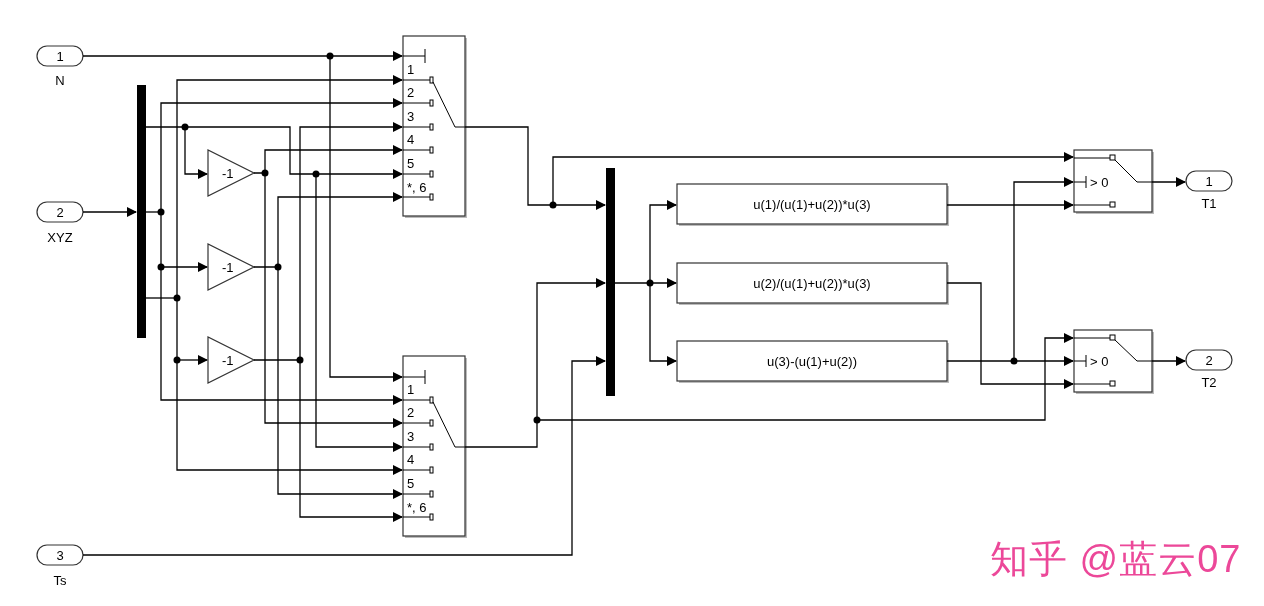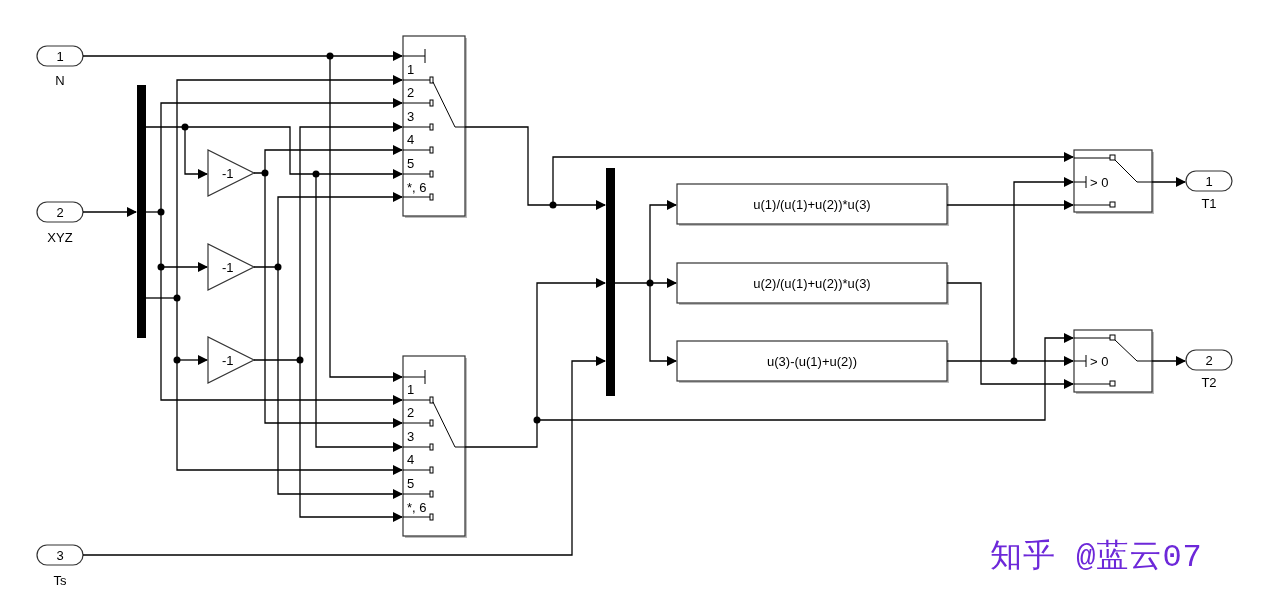--- a/index.html
+++ b/index.html
@@ -5,21 +5,21 @@
   html, body { margin: 0; padding: 0; background: #ffffff; }
   body { width: 1264px; height: 606px; overflow: hidden; position: relative; font-family: "Liberation Sans", sans-serif; }
   svg { position: absolute; left: 0; top: 0; }
   .w { stroke: #000; stroke-width: 1.3; fill: none; }
   .blk { fill: #fff; stroke: #333; stroke-width: 1.2; }
   .shadow { fill: #bbb; }
   .t { font-family: "Liberation Sans", sans-serif; fill: #000; }
   .bus { fill: #000; }
   .dot { fill: #000; }
   .thin { stroke: #000; stroke-width: 1; fill: none; }
-  .watermark { position: absolute; left: 990px; top: 534px; font-size: 32px; color: #6d28d9; font-family: Liberation Mono, monospace; letter-spacing: 1px; }
+  .watermark { position: absolute; left: 990px; top: 534px; font-size: 38px; color: #ec4899; font-family: Liberation Sans, sans-serif; letter-spacing: 1px; }
 </style>
 </head>
 <body>
 
 <svg width="1264" height="606" viewBox="0 0 1264 606">
   <defs>
     <marker id="ah" markerWidth="10" markerHeight="10" refX="9" refY="5" orient="auto" markerUnits="userSpaceOnUse">
       <path d="M0,0 L10,5 L0,10 z" fill="#000"></path>
     </marker>
   </defs>

